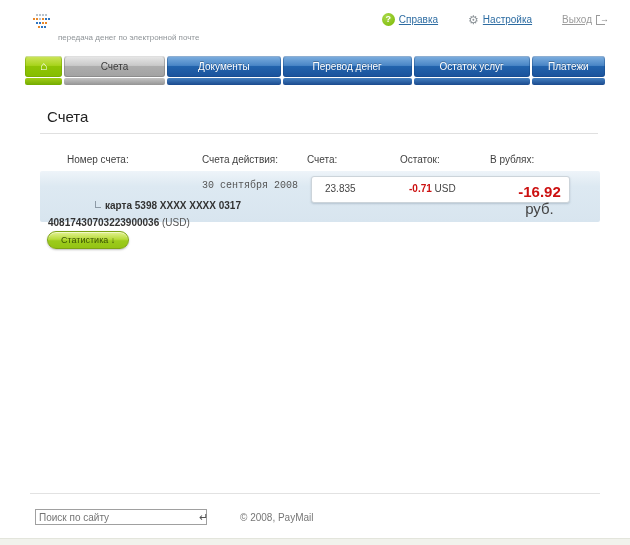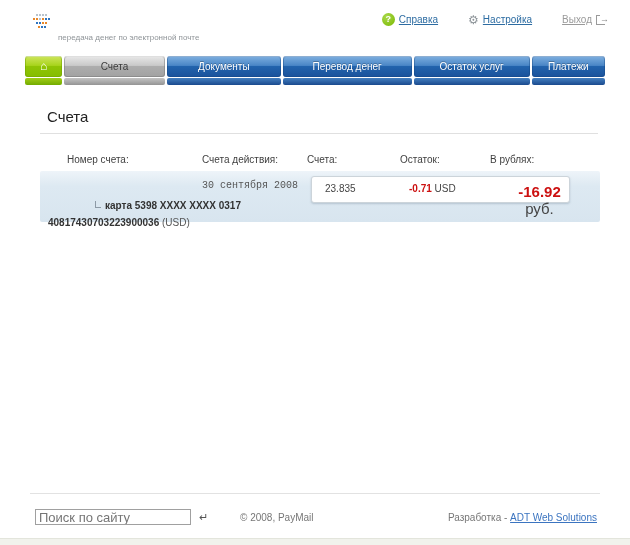--- a/index.html
+++ b/index.html
@@ -70,22 +70,22 @@
   .tree-corner { display:inline-block; width:6px; height:7px; border-left:1px solid #8d9aa6;
     border-bottom:1px solid #8d9aa6; margin-right:4px; vertical-align:1px; }
 
   .stats-btn { position:absolute; left:47px; top:231px; height:18px; padding:0 13px; font-size:9px;
     font-family:"Liberation Sans", sans-serif; color:#3a5200; border:1px solid #7fa513; border-radius:9px;
     background:linear-gradient(180deg,#e4f293 0%,#b8dc3c 45%,#9ccb1c 55%,#94c413 100%);
     box-shadow:0 1px 2px rgba(0,0,0,.25), inset 0 1px 0 rgba(255,255,255,.5); cursor:pointer; }
 
   
   .foot-rule { position:absolute; left:30px; top:493px; width:570px; border-top:1px solid #e2e2e2; }
-  .search-input { position:absolute; left:35px; top:509px; width:156px; height:16px;
-    border:1px solid #a0a0a0; font-size:13px; color:#666; padding:0 3px;
+  .search-input { position:absolute; left:35px; top:509px; width:172px; height:16px;
+    border:1px solid #a0a0a0; font-size:10px; color:#666; padding:0 3px;
     font-family:"Liberation Sans", sans-serif; background:#fff; }
   .enter-sym { position:absolute; left:199px; top:511px; font-size:11px; color:#555; }
   .copyright { position:absolute; left:240px; top:512px; font-size:10px; color:#777; }
   .credits { position:absolute; right:33px; top:512px; font-size:10px; color:#777; }
   .credits a { color:#3b74c0; text-decoration:underline; cursor:pointer; }
   .bottom-strip { position:absolute; left:0; bottom:0; width:630px; height:7px;
     background:#f1f2ec; border-top:1px solid #e3e5dc; }
 </style>
 </head>
 <body>
@@ -173,21 +173,21 @@
     <div class="val-box">
       <span class="val-rate">23.835</span>
       <span class="val-bal"><span class="neg">-0.71</span> <span>USD</span></span>
       <span class="val-rub"><span class="neg">-16.92</span> <span>руб.</span></span>
     </div>
     <div class="card-line">
       <span class="tree-corner"></span><span>карта 5398 XXXX XXXX 0317</span>
     </div>
   </div>
 
+  <button class="stats-btn"><span>Статистика</span> <span>↓</span></button>
 
   <div class="foot-rule"></div>
   <input class="search-input" type="text" placeholder="Поиск по сайту" style="">
   <span class="enter-sym">↵</span>
   <span class="copyright">© 2008, PayMail</span>
-  <span class="credits"><span>Разработка -</span> <a>ADT Web Solutions</a></span>
   <div class="bottom-strip"></div>
 
 </div>
 
 </body></html>

